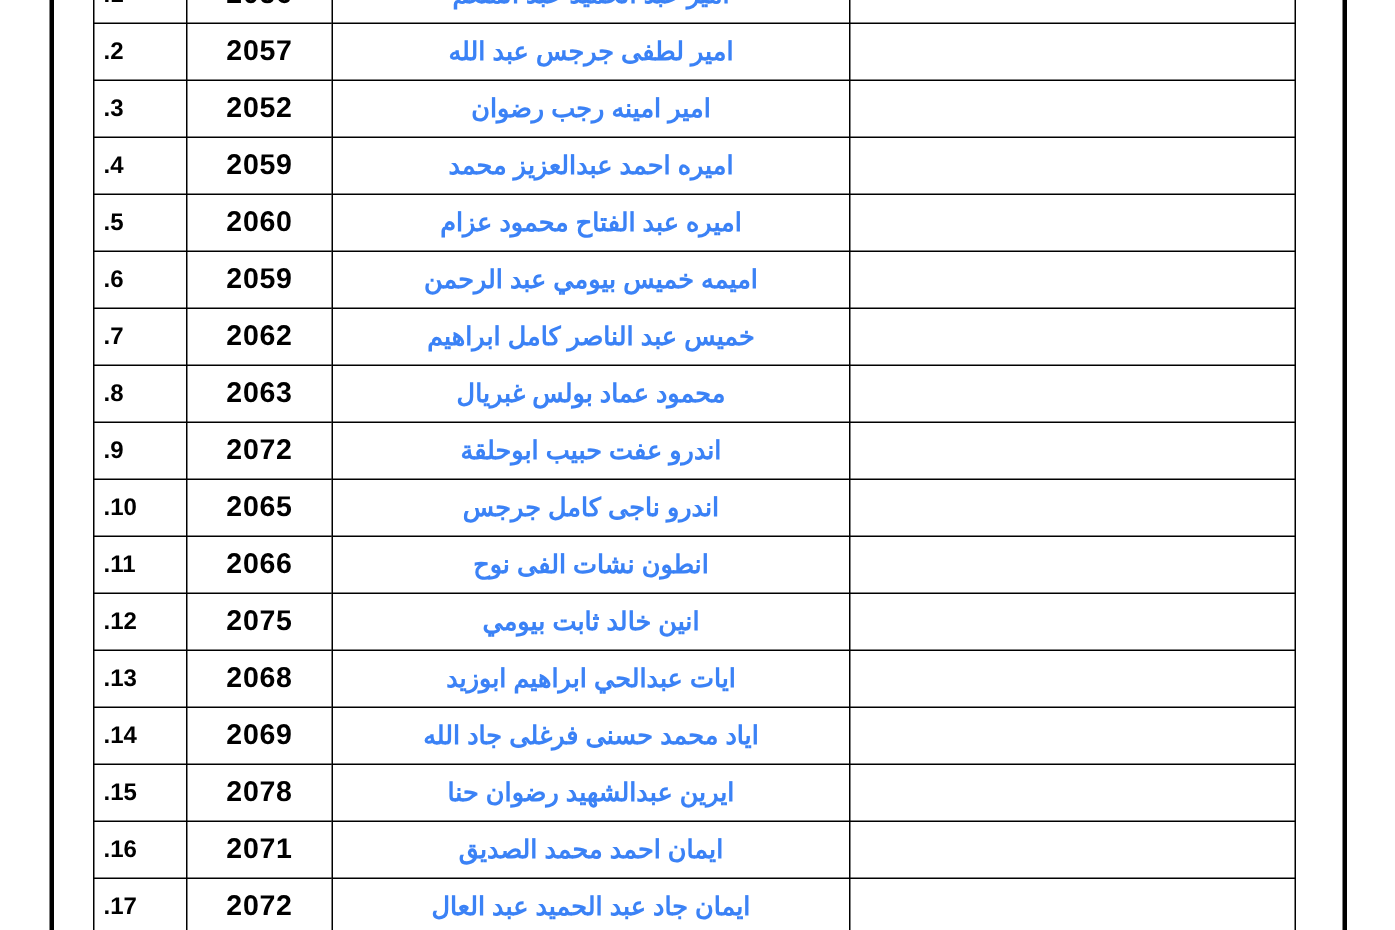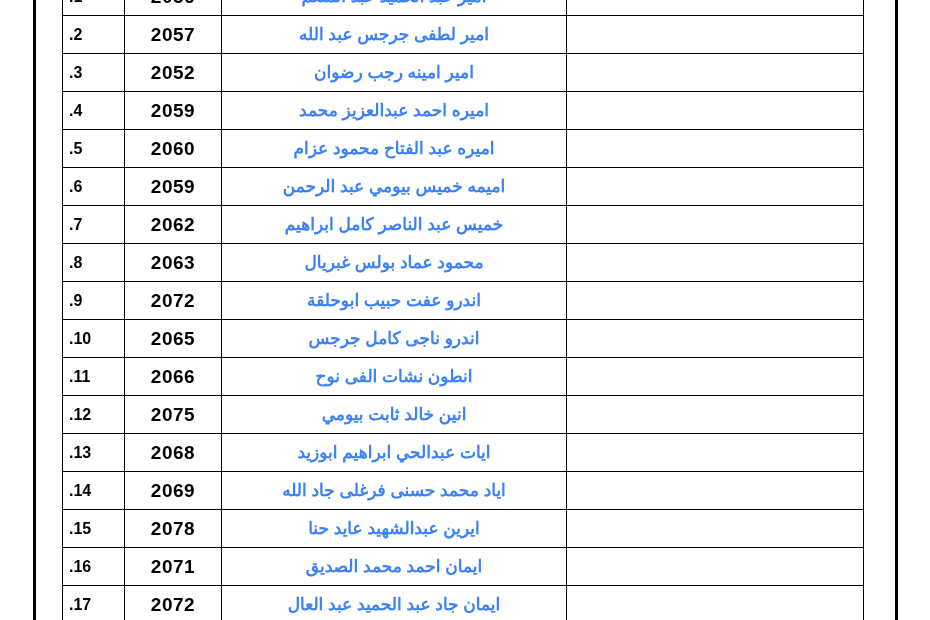--- a/index.html
+++ b/index.html
@@ -185,21 +185,21 @@
             <td class="idx"><span>.13</span></td>
           </tr>
           <tr>
             <td class="blank"></td>
             <td class="name">اياد محمد حسنى فرغلى جاد الله</td>
             <td class="code">2069</td>
             <td class="idx"><span>.14</span></td>
           </tr>
           <tr>
             <td class="blank"></td>
-            <td class="name">ايرين عبدالشهيد عايد حنا</td>
+            <td class="name">ايرين عبدالشهيد رضوان حنا</td>
             <td class="code">2078</td>
             <td class="idx"><span>.15</span></td>
           </tr>
           <tr>
             <td class="blank"></td>
             <td class="name">ايمان احمد محمد الصديق</td>
             <td class="code">2071</td>
             <td class="idx"><span>.16</span></td>
           </tr>
           <tr>

